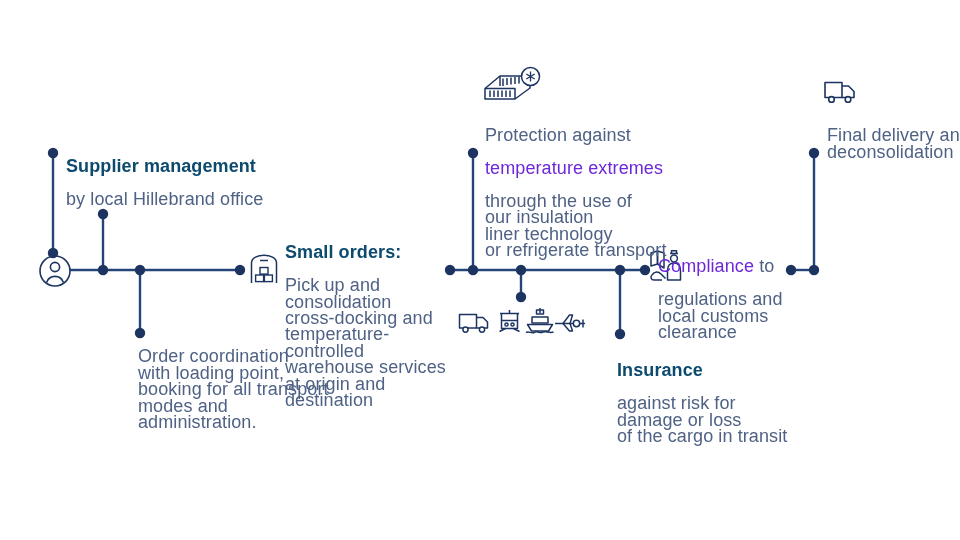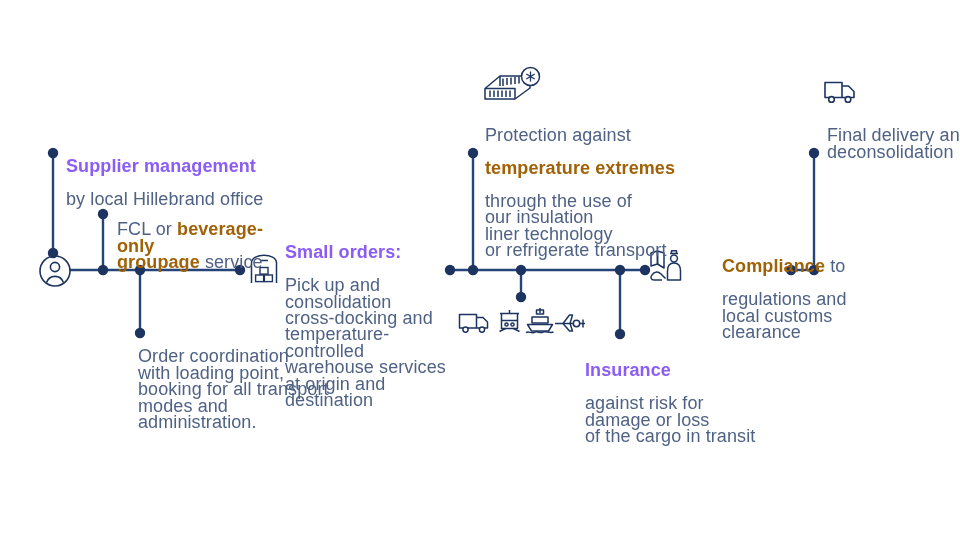--- a/index.html
+++ b/index.html
@@ -30,25 +30,25 @@
   }
   .txt {
     position: absolute;
     font-size: 18px;
     line-height: 16.4px;
     color: #4f6285;
     white-space: pre-line;
     letter-spacing: 0.1px;
   }
   .txt b, .txt .bold {
-    color: #a16207;
-    font-weight: bold;
+    color: #6d28d9;
+    font-weight: normal;
   }
   .lead {
-    color: #8b5cf6;
+    color: #0c4a6e;
     font-weight: bold;
   }
   .icon {
     position: absolute;
     color: #1d3461;
   }
   .icon svg { display: block; }
 </style>
 </head>
 <body>
@@ -205,24 +205,20 @@
         <circle cx="25" cy="19.4" r="2.8" fill="#ffffff"></circle>
       </g>
     </svg>
   </div>
 
   <div class="txt" style="left:66px; top:142px; width:230px;">
     <span class="lead">Supplier management</span><br>
     <span>by local Hillebrand office</span>
   </div>
 
-  <div class="txt" style="left:117px; top:205px; width:175px;">
-    <span>FCL or </span><span class="bold">beverage-only
-groupage</span><span> service</span>
-  </div>
 
   <div class="txt" style="left:138px; top:332px; width:210px;">
     <span>Order coordination
 with loading point,
 booking for all transport
 modes and administration.</span>
   </div>
 
   <div class="txt" style="left:285px; top:228px; width:175px;">
     <span class="lead">Small orders:</span><br>
@@ -236,28 +232,28 @@
   <div class="txt" style="left:485px; top:111px; width:200px;">
     <span>Protection against</span><br>
     <span class="bold">temperature extremes</span><br>
     <span>through the use of
 our insulation
 liner technology
 or refrigerate transport</span>
   </div>
 
 
-  <div class="txt" style="left:585px; top:346px; width:175px;">
+  <div class="txt" style="left:617px; top:346px; width:175px;">
     <span class="lead">Insurance</span><br>
     <span>against risk for
 damage or loss
 of the cargo in transit</span>
   </div>
 
-  <div class="txt" style="left:722px; top:242px; width:150px;">
+  <div class="txt" style="left:658px; top:242px; width:150px;">
     <span class="bold">Compliance</span><span> to</span><br>
     <span>regulations and
 local customs
 clearance</span>
   </div>
 
   <div class="txt" style="left:827px; top:111px; width:150px;">
     <span>Final delivery and
 deconsolidation</span>
   </div>

